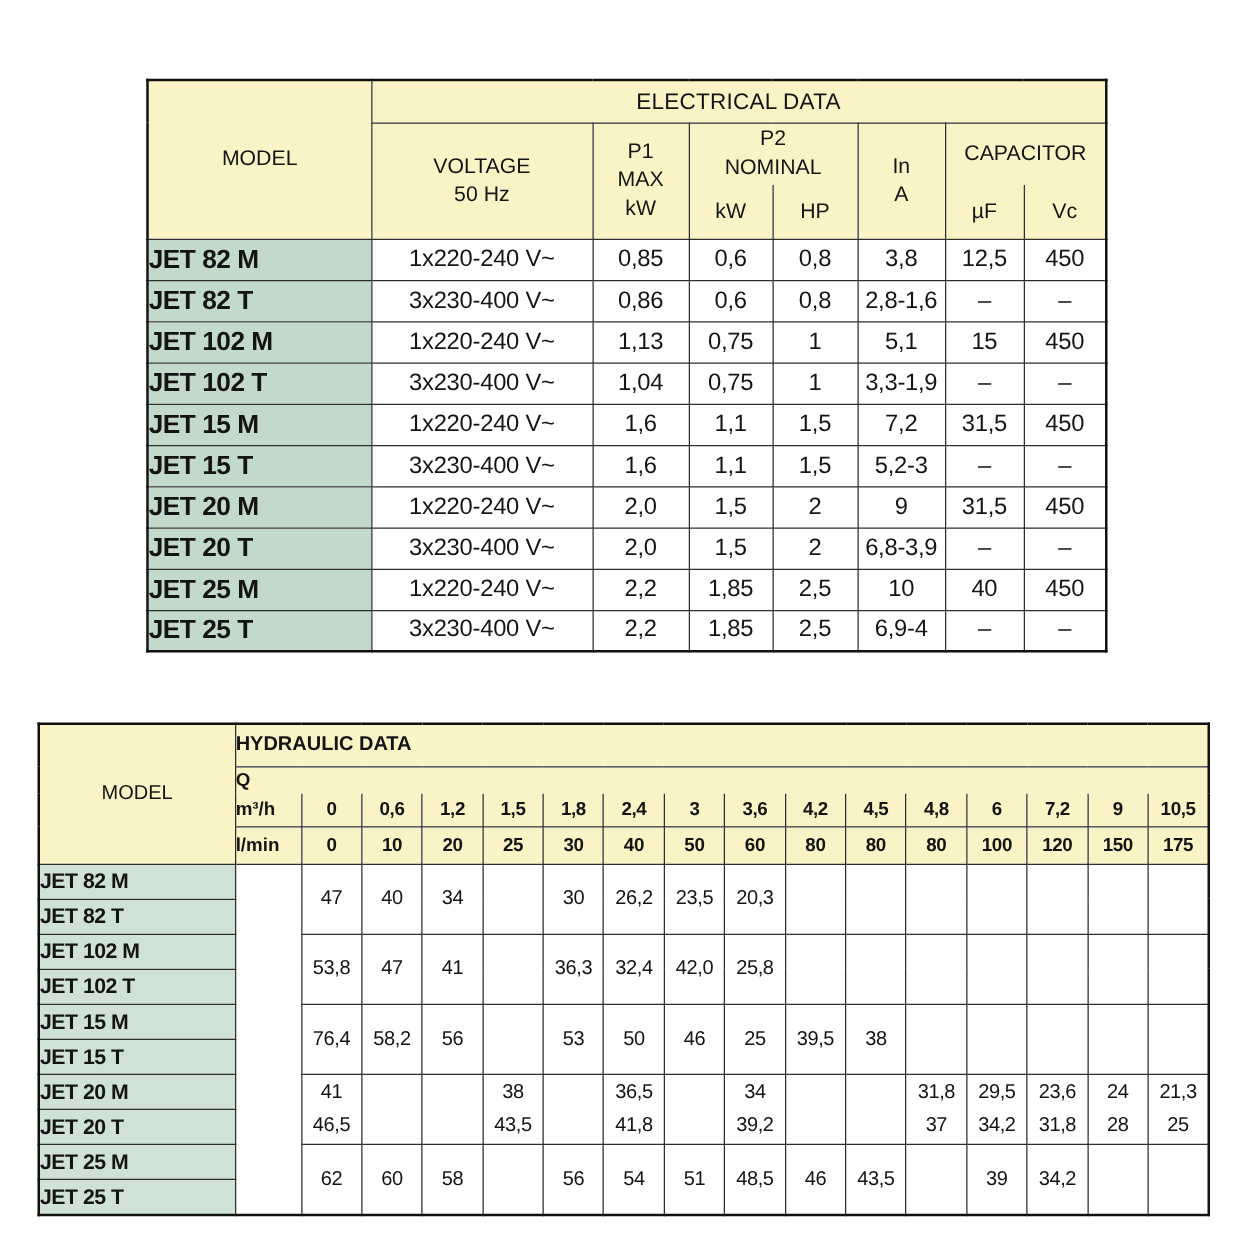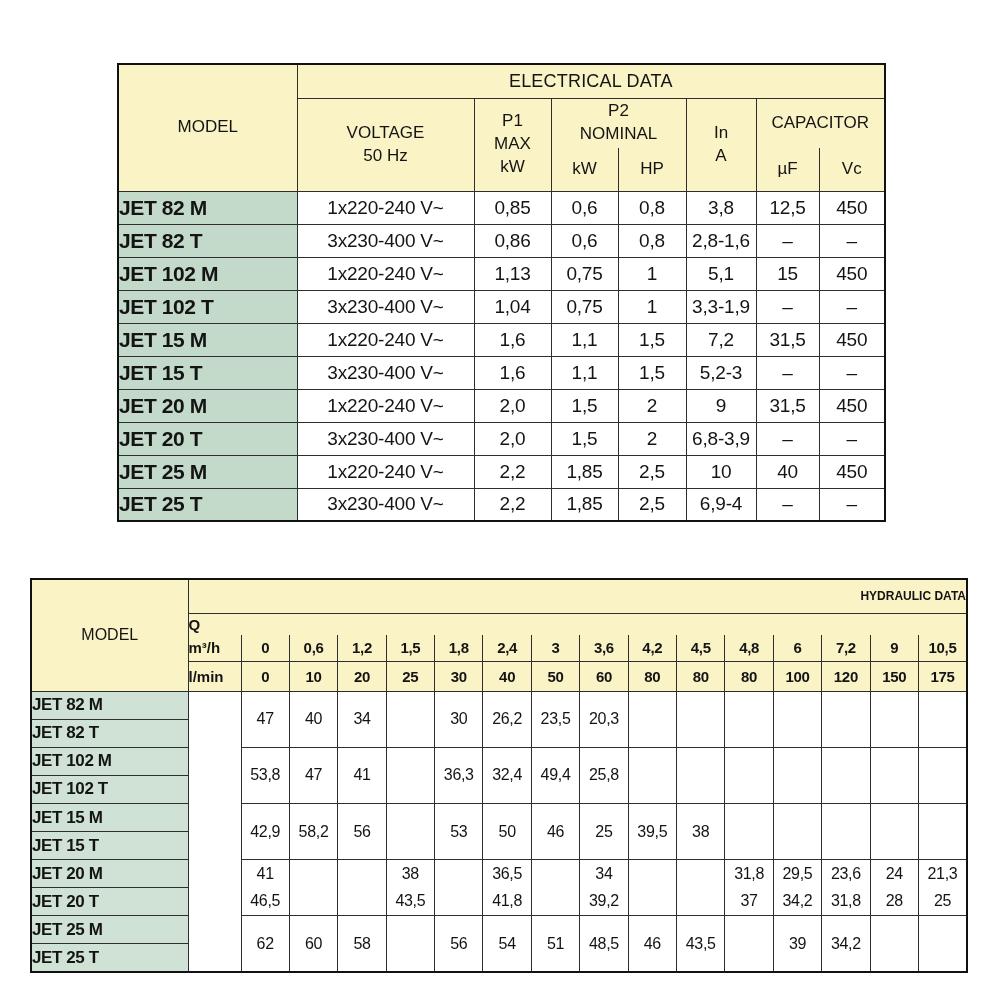--- a/index.html
+++ b/index.html
@@ -35,21 +35,21 @@
   }
   .ev{text-align:center;font-size:19px;letter-spacing:-0.2px;}
 
   
   #htable{left:30px;top:578px;width:938px;height:395px;}
   #htable tr.t1{height:34px;}
   #htable tr.qr{height:22px;}
   #htable tr.ur{height:26px;padding-left:22px;}
   #htable tr.lr{height:30px;}
   #htable tr.hr{height:28px;}
-  .htitle{text-align:right;font-size:12px;font-weight:bold;}
+  .htitle{text-align:left;font-size:16px;font-weight:bold;}
   .hmodelhd{text-align:center;font-size:16px;}
   .qcell{font-weight:bold;font-size:15px;padding-left:7px;text-align:left;}
   .unit{font-weight:bold;font-size:15px;padding-left:5px;text-align:left;}
   .hnum{font-weight:bold;font-size:15px;text-align:center;letter-spacing:-0.3px;}
   .hm{
     background:#cfe2d5;font-weight:bold;font-size:17px;
     padding-left:8px;letter-spacing:-0.4px;text-align:left;
   }
   .qsp{background:#ffffff;}
   .hv{text-align:center;font-size:16px;letter-spacing:-0.3px;}
@@ -284,37 +284,37 @@
   </tr>
 
   <tr class="hr">
     <td class="hm">JET 102 M</td>
     <td class="hv" rowspan="2">53,8</td>
     <td class="hv" rowspan="2">47</td>
     <td class="hv" rowspan="2">41</td>
     <td class="hv" rowspan="2"></td>
     <td class="hv" rowspan="2">36,3</td>
     <td class="hv" rowspan="2">32,4</td>
-    <td class="hv" rowspan="2">49,4</td>
+    <td class="hv" rowspan="2">42,0</td>
     <td class="hv" rowspan="2">25,8</td>
     <td class="hv" rowspan="2"></td>
     <td class="hv" rowspan="2"></td>
     <td class="hv" rowspan="2"></td>
     <td class="hv" rowspan="2"></td>
     <td class="hv" rowspan="2"></td>
     <td class="hv" rowspan="2"></td>
     <td class="hv" rowspan="2"></td>
   </tr>
   <tr class="hr">
     <td class="hm">JET 102 T</td>
   </tr>
 
   <tr class="hr">
     <td class="hm">JET 15 M</td>
-    <td class="hv" rowspan="2">42,9</td>
+    <td class="hv" rowspan="2">76,4</td>
     <td class="hv" rowspan="2">58,2</td>
     <td class="hv" rowspan="2">56</td>
     <td class="hv" rowspan="2"></td>
     <td class="hv" rowspan="2">53</td>
     <td class="hv" rowspan="2">50</td>
     <td class="hv" rowspan="2">46</td>
     <td class="hv" rowspan="2">25</td>
     <td class="hv" rowspan="2">39,5</td>
     <td class="hv" rowspan="2">38</td>
     <td class="hv" rowspan="2"></td>

